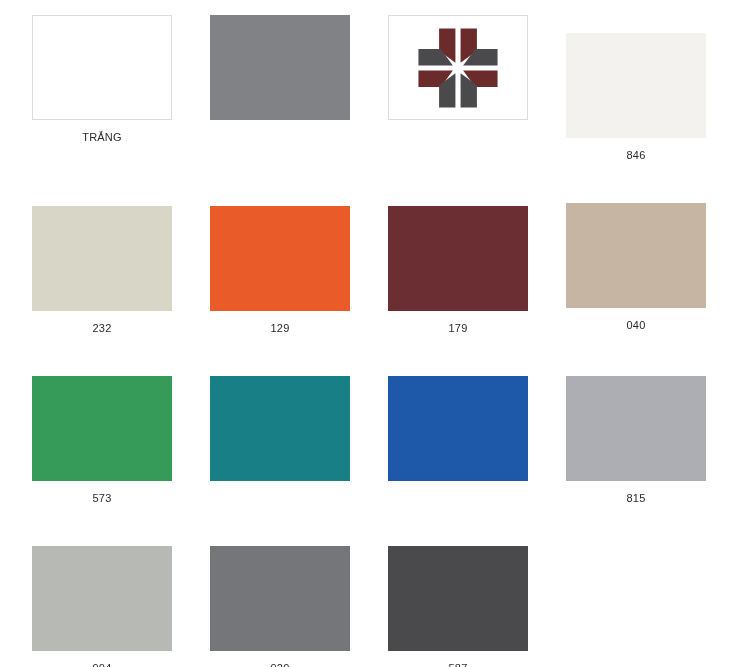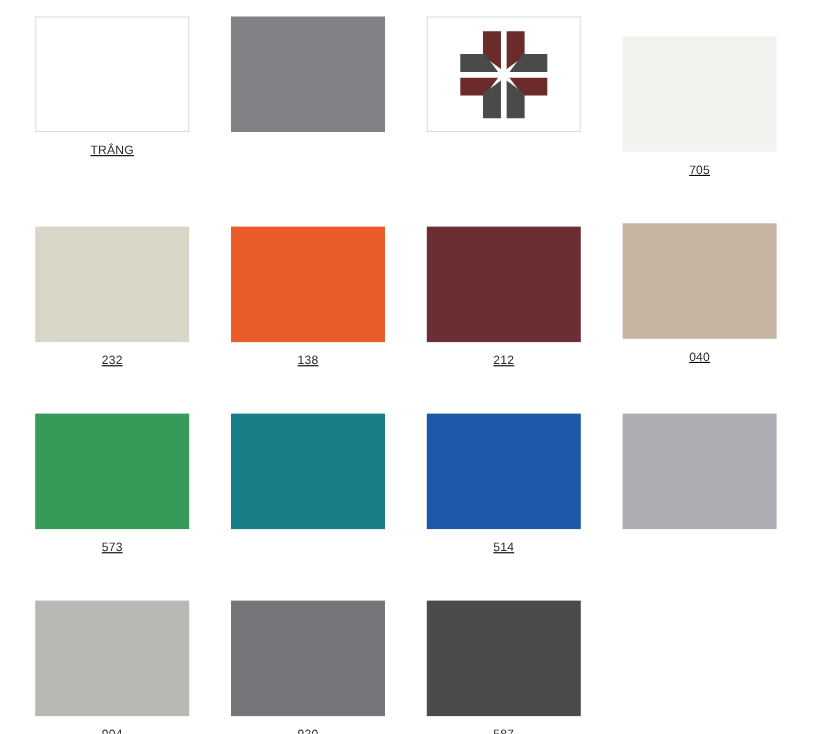--- a/index.html
+++ b/index.html
@@ -27,21 +27,20 @@
   }
 
   .swatch-row {
     display: contents;
   }
 
   .swatch-cell {
     width: 136px;
     height: 155px;
     box-sizing: border-box;
-    text-decoration: underline;
   }
 
   .swatch-chip {
     width: 140px;
     height: 105px;
     box-sizing: border-box;
     position: relative;
     overflow: hidden;
   }
 
@@ -100,45 +99,45 @@
               <path d="M 4,53 L 44,53 L 30,72 L 4,72 Z" fill="#6B2B2B"></path>
               <path d="M 96,53 L 96,72 L 70,72 L 56,53 Z" fill="#6B2B2B"></path>
               <path d="M 47,56 L 47,96 L 28,96 L 28,70 Z" fill="#4A4A4D"></path>
               <path d="M 53,56 L 72,70 L 72,96 L 53,96 Z" fill="#4A4A4D"></path>
             </svg>
           </div>
         </div>
       </div></div>
     <div class="swatch-row row-gap-1"><div class="swatch-cell">
         <div class="swatch-chip" style="background: rgb(244, 242, 239);"></div>
-        <span class="swatch-label">705</span>
+        <span class="swatch-label">846</span>
       </div><div class="swatch-cell">
         <div class="swatch-chip" style="background: rgb(216, 214, 198);"></div>
         <span class="swatch-label">232</span>
       </div><div class="swatch-cell">
         <div class="swatch-chip" style="background: rgb(234, 91, 42);"></div>
-        <span class="swatch-label">138</span>
+        <span class="swatch-label">129</span>
       </div><div class="swatch-cell">
         <div class="swatch-chip" style="background: rgb(107, 47, 51);"></div>
-        <span class="swatch-label">212</span>
+        <span class="swatch-label">179</span>
       </div></div>
     <div class="swatch-row row-gap-2"><div class="swatch-cell">
         <div class="swatch-chip" style="background: rgb(199, 181, 163);"></div>
         <span class="swatch-label">040</span>
       </div><div class="swatch-cell">
         <div class="swatch-chip" style="background: rgb(54, 154, 89);"></div>
         <span class="swatch-label">573</span>
       </div><div class="swatch-cell">
         <div class="swatch-chip" style="background: rgb(24, 127, 134);"></div>
       </div><div class="swatch-cell">
         <div class="swatch-chip" style="background: rgb(30, 88, 168);"></div>
-        <span class="swatch-label">514</span>
       </div></div>
     <div class="swatch-row row-gap-3"><div class="swatch-cell">
         <div class="swatch-chip" style="background: rgb(172, 174, 180);"></div>
+        <span class="swatch-label">815</span>
       </div><div class="swatch-cell">
         <div class="swatch-chip" style="background: rgb(183, 185, 181);"></div>
         <span class="swatch-label">904</span>
       </div><div class="swatch-cell">
         <div class="swatch-chip" style="background: rgb(116, 118, 122);"></div>
         <span class="swatch-label">920</span>
       </div><div class="swatch-cell">
         <div class="swatch-chip" style="background: rgb(74, 74, 76);"></div>
         <span class="swatch-label">587</span>
       </div></div>

